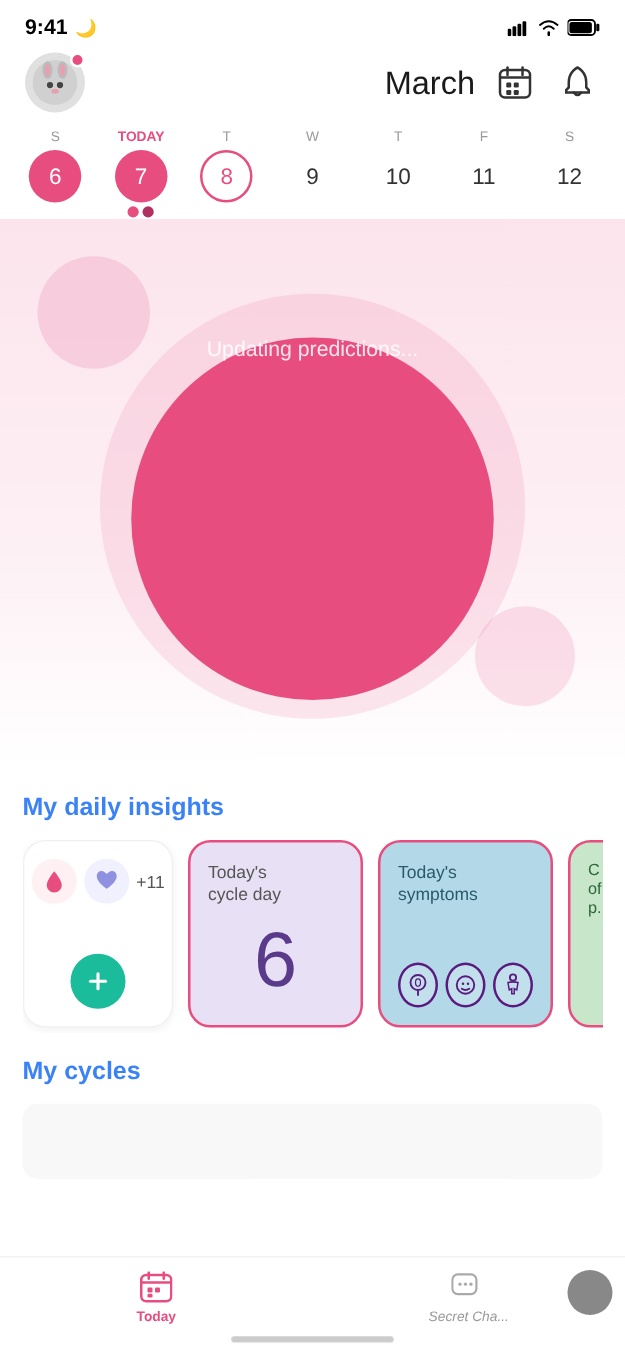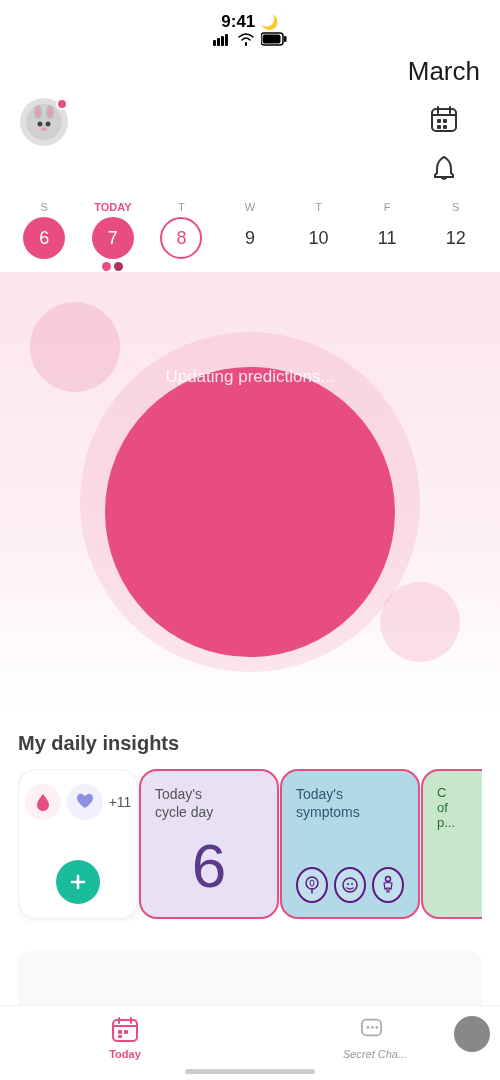--- a/index.html
+++ b/index.html
@@ -15,21 +15,20 @@
 
     
     .status-bar {
       display: flex;
       justify-content: space-between;
       align-items: center;
       padding: 12px 20px 6px;
       background: #fff;
       position: relative;
       z-index: 10;
-      flex-direction: column;
     }
     .status-time {
       font-size: 17px;
       font-weight: 600;
       color: #000;
     }
     .status-icons {
       display: flex;
       align-items: center;
       gap: 6px;
@@ -62,21 +61,20 @@
       width: 12px;
       height: 12px;
       background: #e84d7f;
       border-radius: 50%;
       border: 2px solid #fff;
     }
     .header-right {
       display: flex;
       align-items: center;
       gap: 14px;
-      flex-direction: column;
     }
     .month-label {
       font-size: 26px;
       font-weight: 500;
       color: #1a1a1a;
     }
     .header-icon-btn {
       width: 36px;
       height: 36px;
       display: flex;
@@ -205,28 +203,28 @@
     }
 
     
     .section {
       padding: 20px 18px 0;
       background: #fff;
     }
     .section-title {
       font-size: 20px;
       font-weight: 700;
-      color: #404040;
+      color: #3b82f6;
       margin-bottom: 14px;
     }
 
     
     .cards-row {
       display: flex;
-      gap: 1px;
+      gap: 12px;
       overflow-x: auto;
       padding-bottom: 4px;
       scrollbar-width: none;
     }
     .cards-row::-webkit-scrollbar { display: none; }
 
     .card {
       flex-shrink: 0;
       border-radius: 18px;
       padding: 14px;
@@ -604,20 +602,21 @@
     </div>
 
     <div class="card card-next">
       <span style="font-size:13px;color:#2a6a3a;font-weight:500;">C<br>of<br>p...</span>
     </div>
 
   </div>
 </div>
 
 <div class="cycles-section">
+  <div class="section-title">My cycles</div>
   <div class="cycles-preview"></div>
 </div>
 
 <div style="height: 90px;"></div>
 
 <div class="bottom-nav">
   <div class="nav-item">
     <div class="nav-icon">
       <svg width="26" height="26" viewBox="0 0 26 26">
         <rect x="1" y="3" width="24" height="21" rx="4" stroke="#e84d7f" stroke-width="2" fill="none"></rect>

